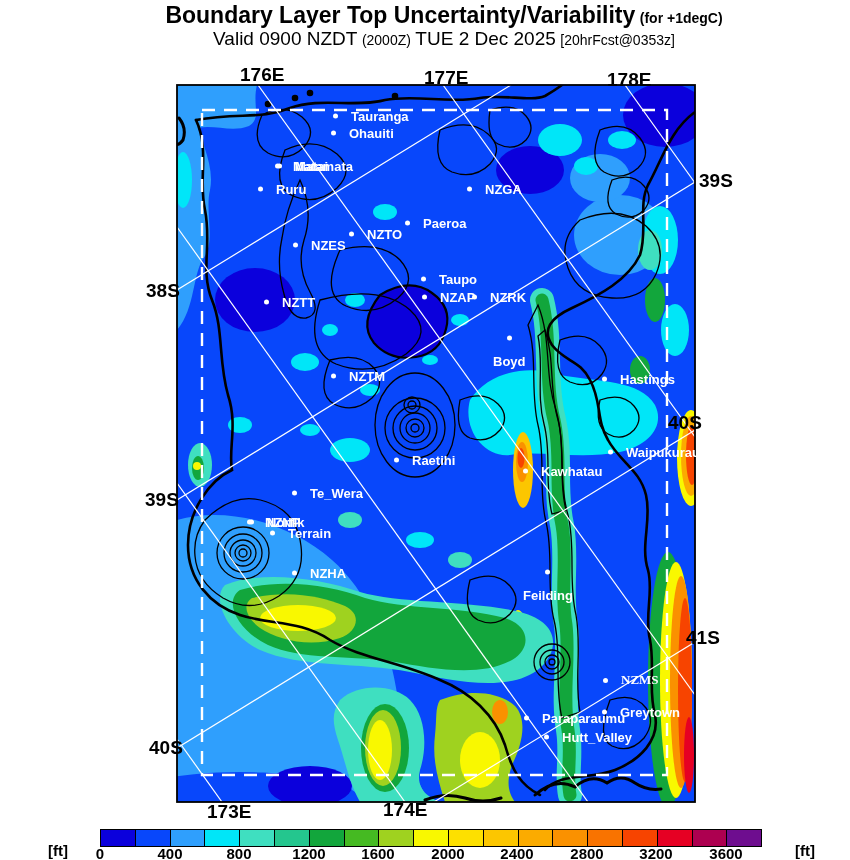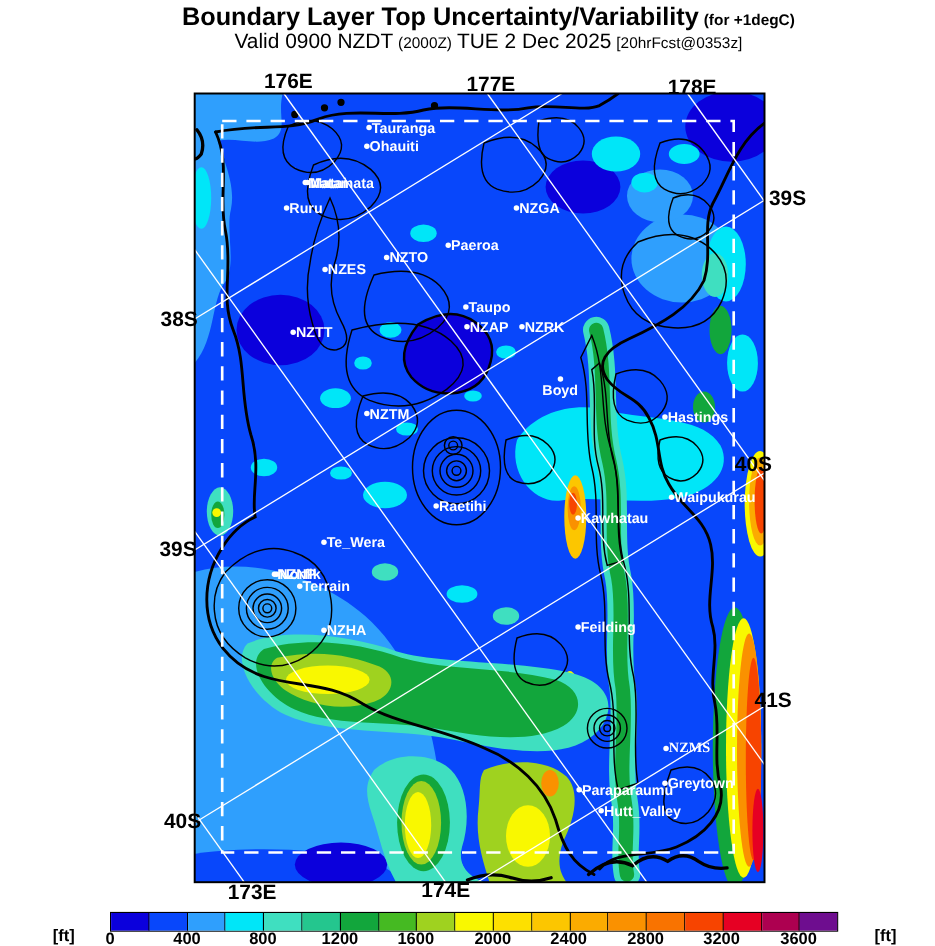--- a/index.html
+++ b/index.html
@@ -9,21 +9,21 @@
   #hdr{position:absolute;top:2px;left:0;width:850px;text-align:center;line-height:1.15;padding-left:19px;}
   .t1{font-size:23px;font-weight:bold;}
   .t1s{font-size:14px;font-weight:bold;}
   .t2{font-size:19px;}
   .t2s{font-size:14px;}
   .t3{font-size:13.5px;}
   
   #mapwrap{position:absolute;left:0;top:0;width:850px;height:860px;}
   #mapsvg{position:absolute;left:0;top:0;}
   .edge-label{position:absolute;font-size:19px;font-weight:600;transform:translateY(-50%);white-space:nowrap;}
-  .station{position:absolute;display:flex;align-items:center;gap:0;transform:translate(-4px,-50%);
+  .station{position:absolute;display:flex;align-items:center;gap:13px;transform:translate(-4px,-50%);
            color:#fff;font-size:13px;font-weight:bold;white-space:nowrap;}
   .station .dot{width:5px;height:5px;border-radius:50%;background:#fff;flex:0 0 auto;}
   #terrnote{position:absolute;left:533px;top:804px;width:162px;height:17px;background:#fff;
             border:1.5px solid #000;font-size:13px;display:flex;align-items:center;justify-content:center;}
   
   #cbar{position:absolute;left:100px;top:829px;width:660px;height:16px;border:1px solid #000;
         display:flex;}
   #cbar .seg{flex:1 1 auto;border-right:1px solid #000;}
   #cbar .seg:last-child{border-right:none;}
   .tickrow{position:absolute;left:0;top:845px;width:850px;height:15px;}
@@ -321,21 +321,21 @@
         <span>Norflk</span>
       </div>
         <div class="station" style="left: 274px; top: 533px;">
         <span class="dot"></span>
         <span>Terrain</span>
       </div>
         <div class="station" style="left: 296px; top: 573px;">
         <span class="dot"></span>
         <span>NZHA</span>
       </div>
-        <div class="station" style="left: 527px; top: 570px;">
+        <div class="station" style="left: 527px; top: 586px; flex-direction: column;">
         <span class="dot"></span>
         <span>Feilding</span>
       </div>
         <div class="station" style="left: 607px; top: 680px; font-family: Liberation Serif, serif;">
         <span class="dot"></span>
         <span>NZMS</span>
       </div>
         <div class="station" style="left: 606px; top: 712px;">
         <span class="dot"></span>
         <span>Greytown</span>

